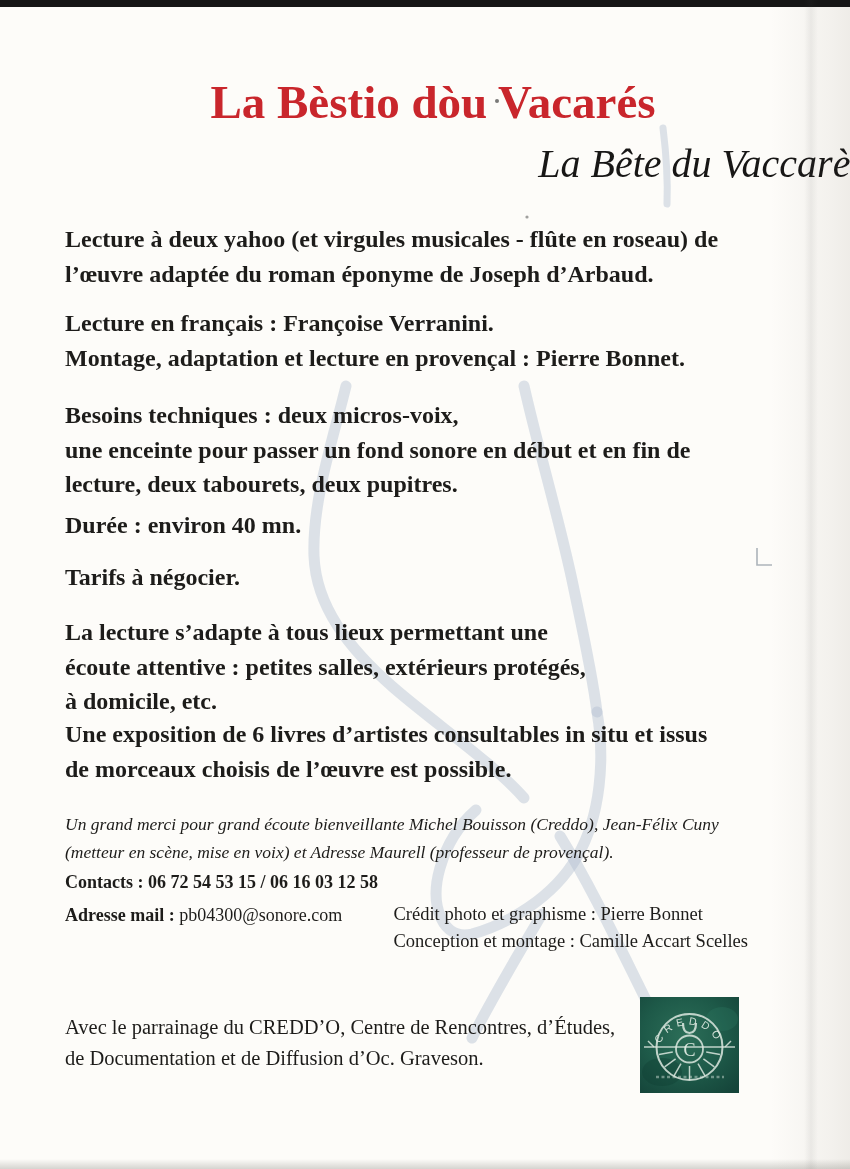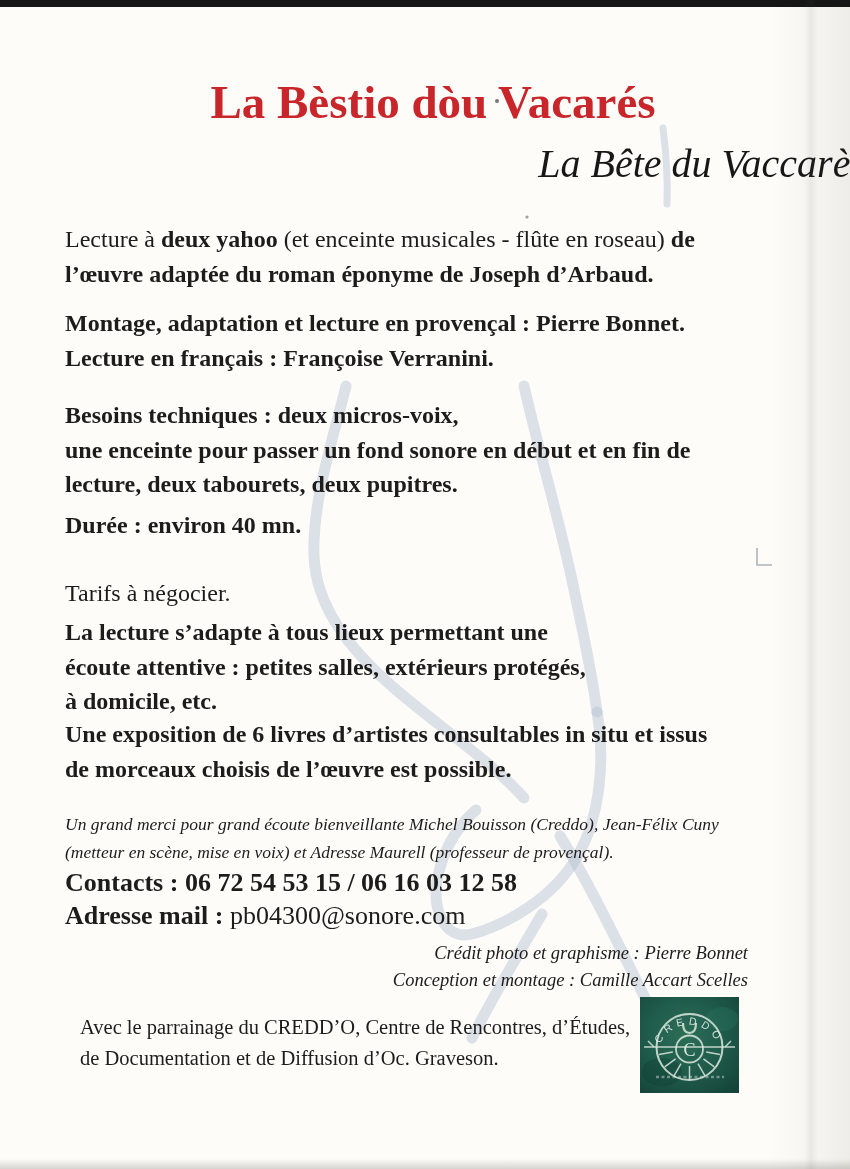--- a/index.html
+++ b/index.html
@@ -14,27 +14,27 @@
   .scan-crease{position:absolute;top:0;bottom:0;left:804px;width:14px;
     background:linear-gradient(90deg,rgba(0,0,0,0),rgba(80,80,80,.08) 50%,rgba(0,0,0,0));z-index:4;}
   .watermark{position:absolute;left:0;top:0;z-index:1;}
   .artifacts{position:absolute;left:0;top:0;z-index:3;pointer-events:none;}
   .title{position:absolute;top:76px;left:0;width:100%;text-align:center;
     font-size:47px;line-height:52px;font-weight:700;color:#c9262c;z-index:2;}
   .subtitle{position:absolute;top:140px;left:0;width:100%;text-align:right;
     font-size:40px;line-height:48px;font-style:italic;font-weight:400;color:#181716;z-index:2;}
   .para{position:absolute;left:65px;z-index:2;font-size:24px;line-height:34.5px;white-space:nowrap;}
   .b{font-weight:700;}
-  .r{font-weight:400;margin-top:16px;}
+  .r{font-weight:700;}
   .para.small-italic{font-size:17.5px;line-height:27.5px;font-style:italic;}
-  .para.contacts{font-size:26px;line-height:33px;}
+  .para.contacts{font-size:18px;line-height:33px;}
   .email{font-weight:400;}
-  .credits{position:absolute;right:118px;top:940px;text-align:right;font-style:italic;
+  .credits{position:absolute;right:118px;top:901px;text-align:left;
     font-size:18.5px;line-height:26.5px;z-index:2;}
-  .para.parrainage{font-size:20.5px;line-height:30.5px;margin-left:15px;}
+  .para.parrainage{font-size:20.5px;line-height:30.5px;}
   .creddo-logo{position:absolute;left:640px;top:997px;z-index:2;}
 </style>
 </head>
 <body>
 
 <div class="paper">
 
   <div class="scan-topbar"></div>
   <div class="scan-bottombar"></div>
   <div class="scan-crease"></div>
@@ -53,27 +53,27 @@
   <svg class="artifacts" width="850" height="1169" viewBox="0 0 850 1169">
     <circle cx="497" cy="101" r="2" fill="#333" opacity="0.65"></circle>
     <circle cx="527" cy="217" r="1.6" fill="#444" opacity="0.5"></circle>
     <polyline points="757,548 757,565 772,565" fill="none" stroke="#8a94a0" stroke-width="1.6" opacity="0.7"></polyline>
   </svg>
 
   <div class="title">La Bèstio dòu Vacarés</div>
   <div class="subtitle">La Bête du Vaccarès</div>
 
   <div class="para" style="top:222px">
-    <div><span class="r">Lecture à </span><span class="b">deux yahoo </span><span class="r">(et enceinte musicales - flûte en roseau) </span><span class="b">de</span></div>
+    <div><span class="r">Lecture à </span><span class="b">deux yahoo </span><span class="r">(et virgules musicales - flûte en roseau) </span><span class="b">de</span></div>
     <div class="b">l’œuvre adaptée du roman éponyme de Joseph d’Arbaud.</div>
   </div>
 
   <div class="para b" style="top:306px">
+    <div>Lecture en français : Françoise Verranini.</div>
     <div>Montage, adaptation et lecture en provençal : Pierre Bonnet.</div>
-    <div>Lecture en français : Françoise Verranini.</div>
   </div>
 
   <div class="para b" style="top:398px">
     <div>Besoins techniques : deux micros-voix,</div>
     <div>une enceinte pour passer un fond sonore en début et en fin de</div>
     <div>lecture, deux tabourets, deux pupitres.</div>
   </div>
 
   <div class="para b" style="top:508px">Durée : environ 40 mn.</div>
 

